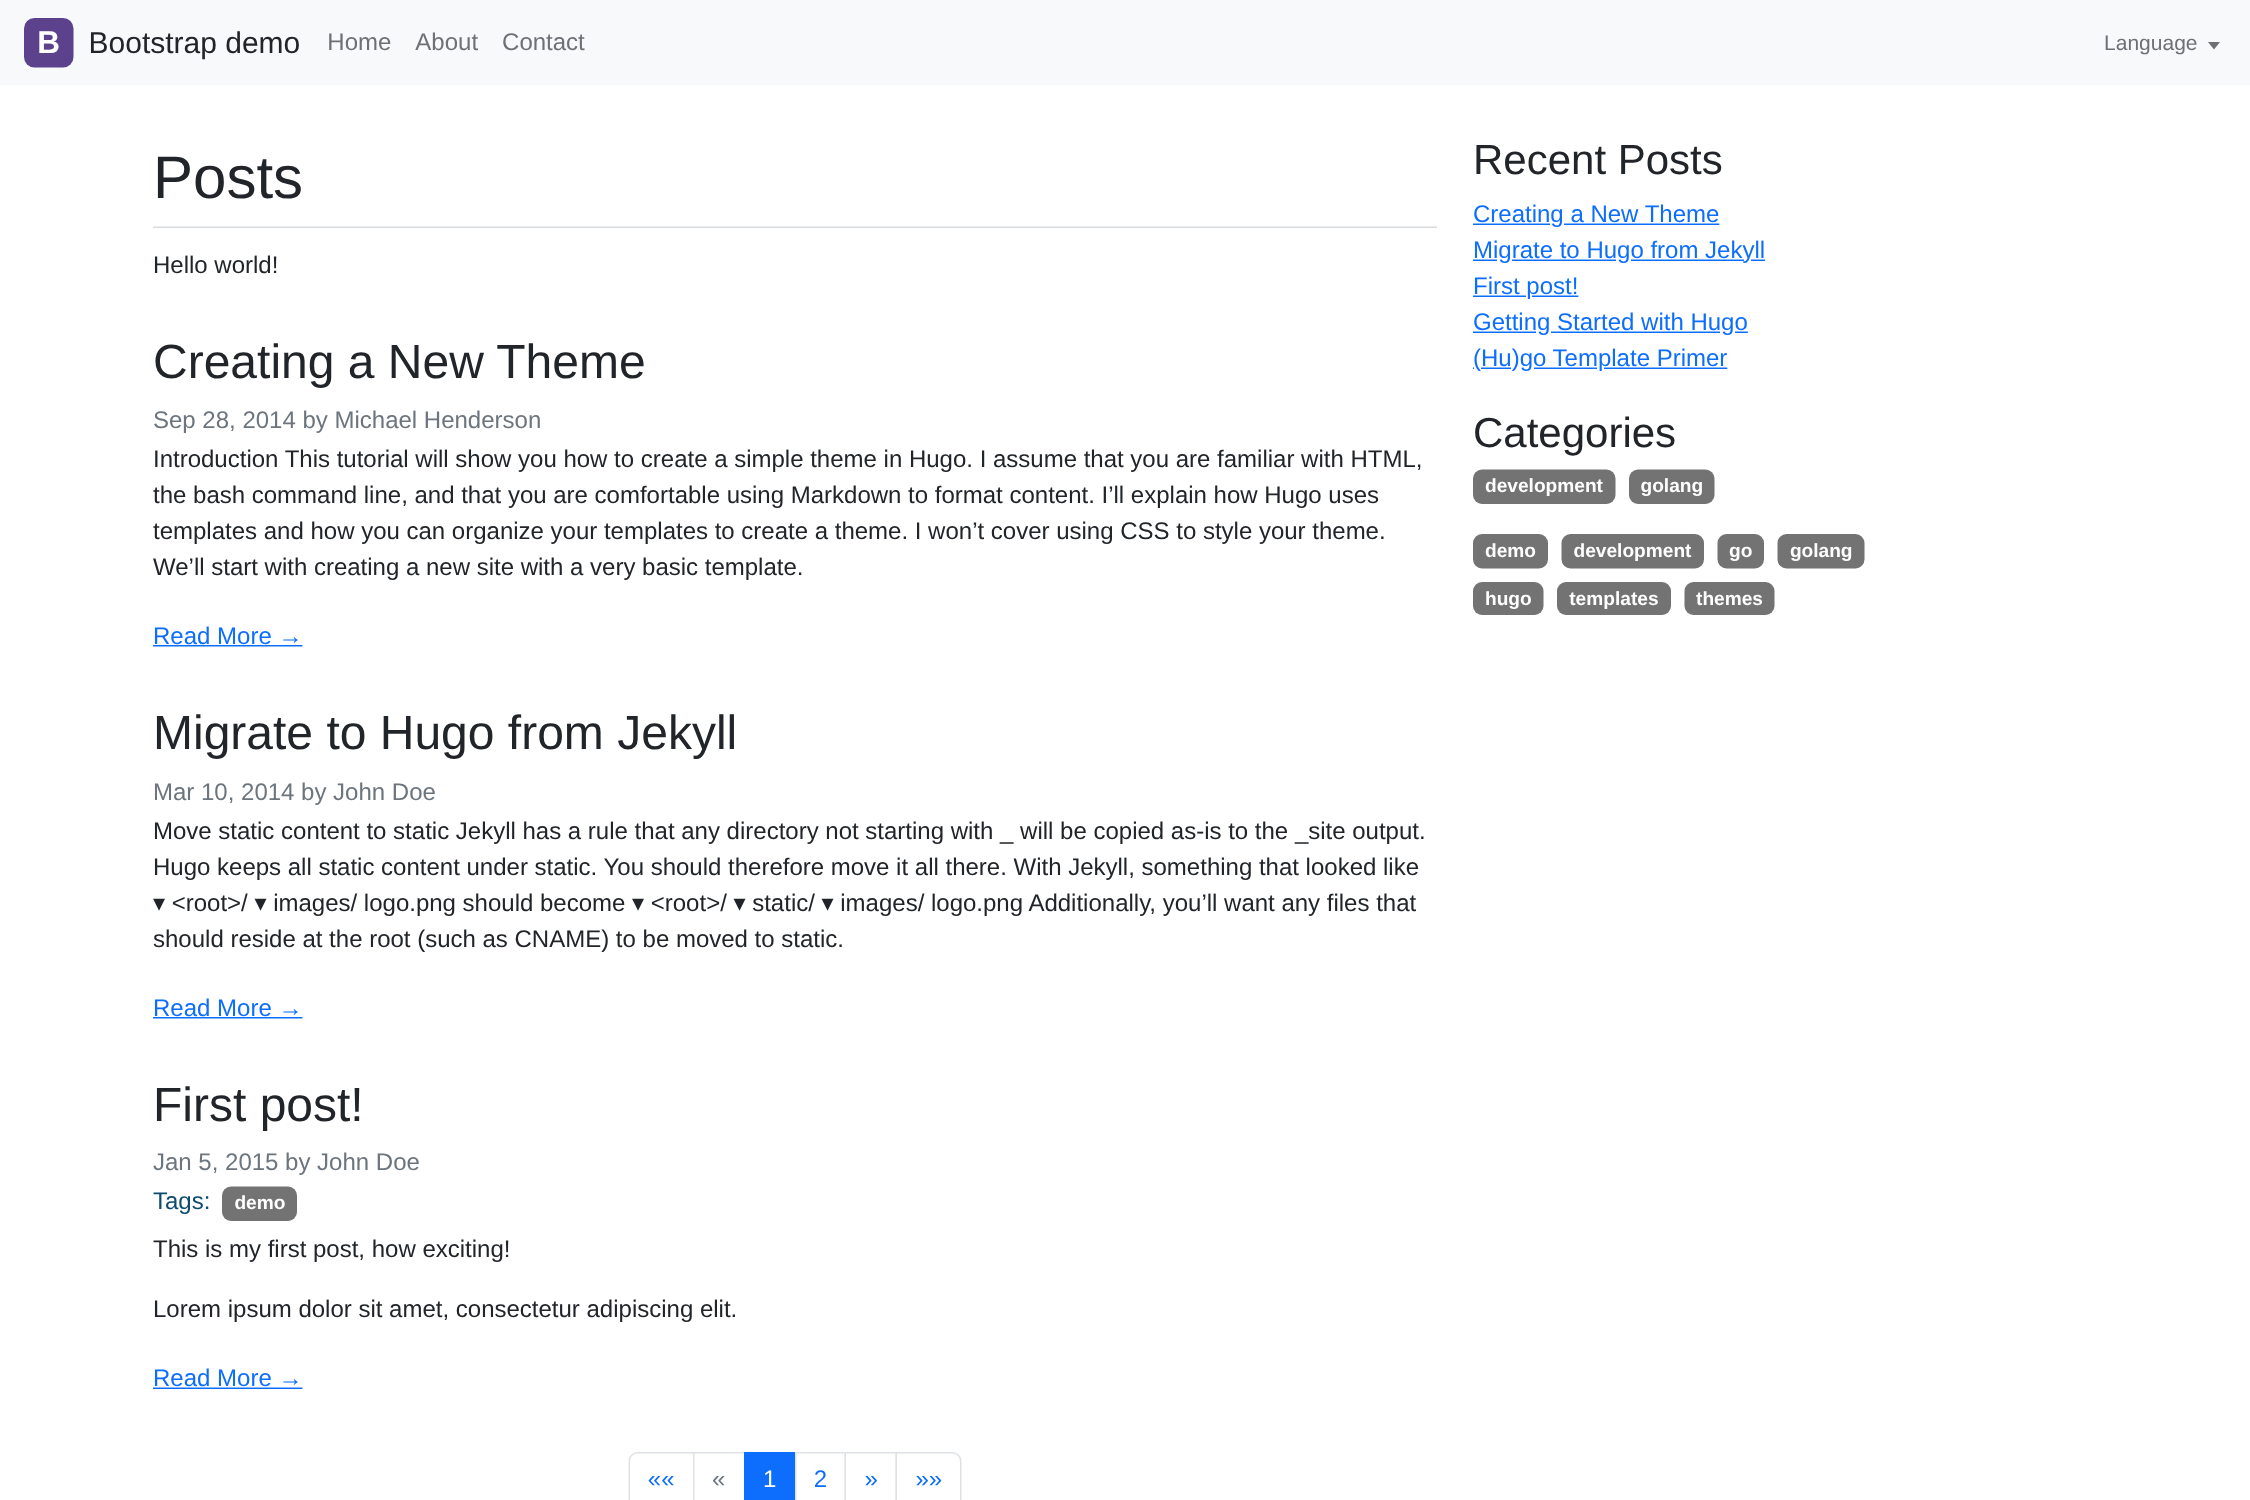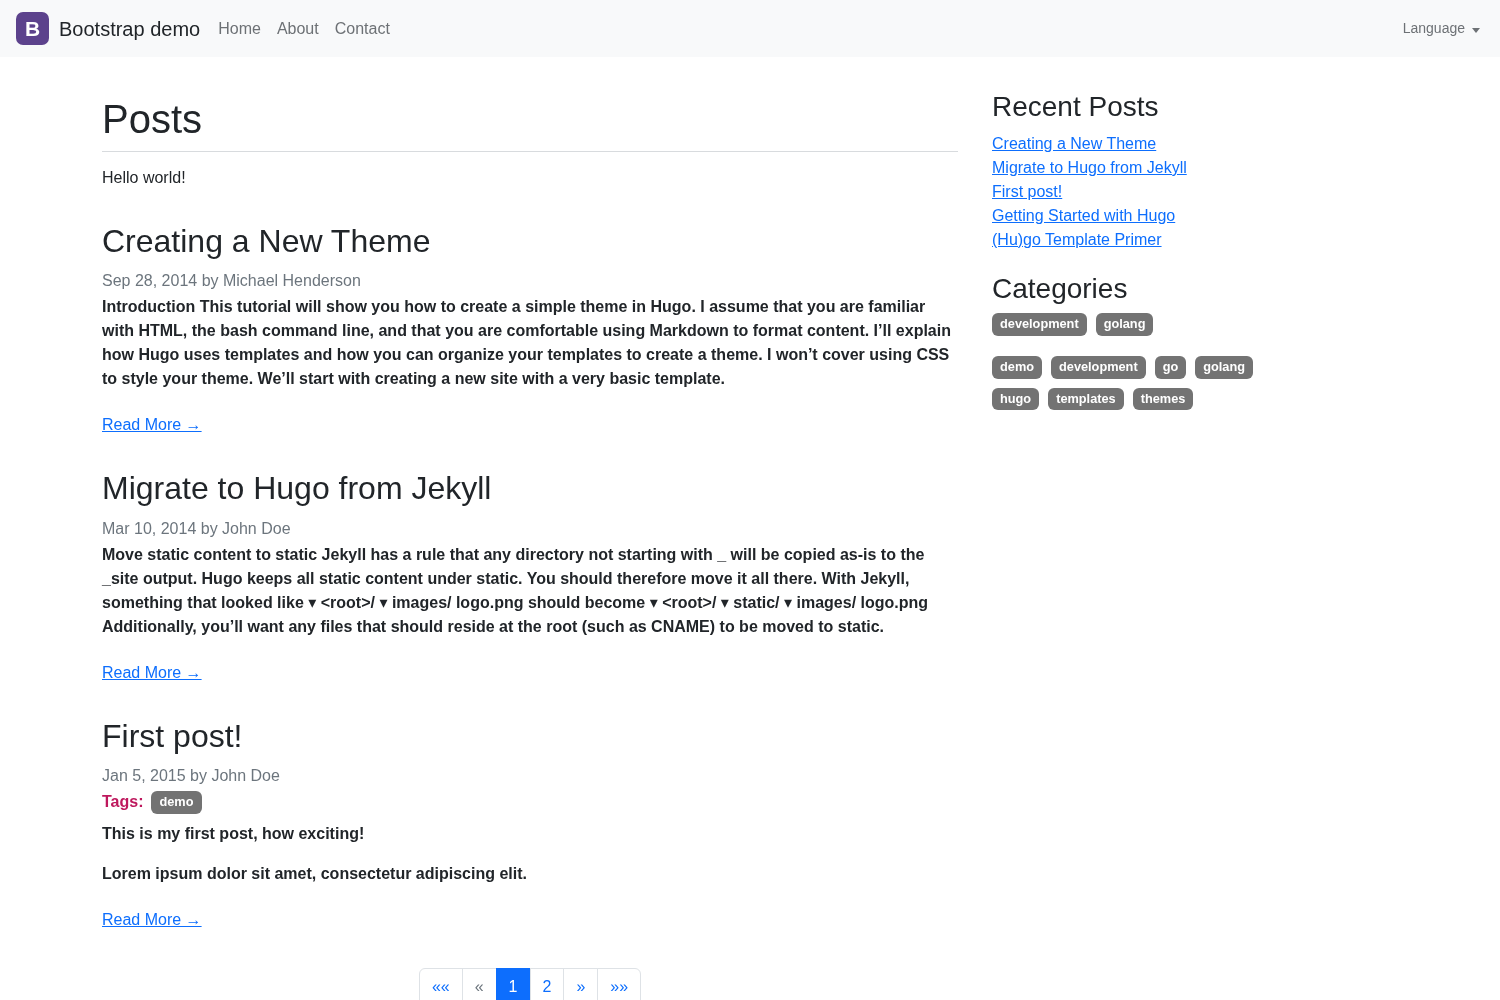--- a/index.html
+++ b/index.html
@@ -45,25 +45,25 @@
   .col-side { width: 330px; padding: 33px 12px 0; }
 
   
   h1.page-title { font-size: 40px; font-weight: 500; line-height: 1.2; margin: 0; }
   hr.title-divider { border: 0; border-top: 1px solid #d8dbde; margin: 8px 0; }
   p.intro { margin: 14px 0 0; }
 
   article { margin-top: 32px; }
   article h2 { font-size: 32px; font-weight: 500; line-height: 1.2; margin: 0 0 9px; }
   .meta { color: #6c757d; margin: 0 0 2px; }
-  .excerpt { margin: 0 0 16px; font-weight: bold; }
+  .excerpt { margin: 0 0 16px; }
   .read-more { display: inline-block; margin-top: 6px; }
 
   .tagline { display: flex; align-items: center; gap: 8px; margin: 2px 0 8px; }
-  .tags-label { font-weight: 700; color: #be185d; }
+  .tags-label { font-weight: 400; color: #0c4a6e; }
 
   .badge {
     display: inline-block; background: #737373; color: #fff;
     font-size: 12.75px; font-weight: 700; line-height: 1;
     padding: 5px 8px; border-radius: 6px; text-decoration: none;
     white-space: nowrap; cursor: pointer;
   }
 
   
   .pagination {
@@ -75,21 +75,21 @@
     margin-left: -1px; color: #0d6efd; background: #fff;
     text-decoration: none; font-size: 16px; line-height: 1.5;
   }
   .page-item:first-child .page-link { border-radius: 6px 0 0 6px; margin-left: 0; }
   .page-item:last-child .page-link { border-radius: 0 6px 6px 0; }
   .page-item.active .page-link { background: #0d6efd; border-color: #0d6efd; color: #fff; }
   .page-item.disabled .page-link { color: #6c757d; cursor: default; }
 
   
   .side-title { font-size: 28px; font-weight: 500; line-height: 1.2; margin: 0 0 8px; }
-  .side-section { margin-bottom: 20px; margin-left: 10px; }
+  .side-section { margin-bottom: 20px; }
   .recent-list a { display: block; line-height: 1.5; }
   .badges { display: flex; flex-wrap: wrap; gap: 9px; }
 </style>
 </head>
 <body>
 
 <nav class="navbar">
   <div class="brand">
     <span class="logo">B</span>
     <span class="brand-label">Bootstrap demo</span>

